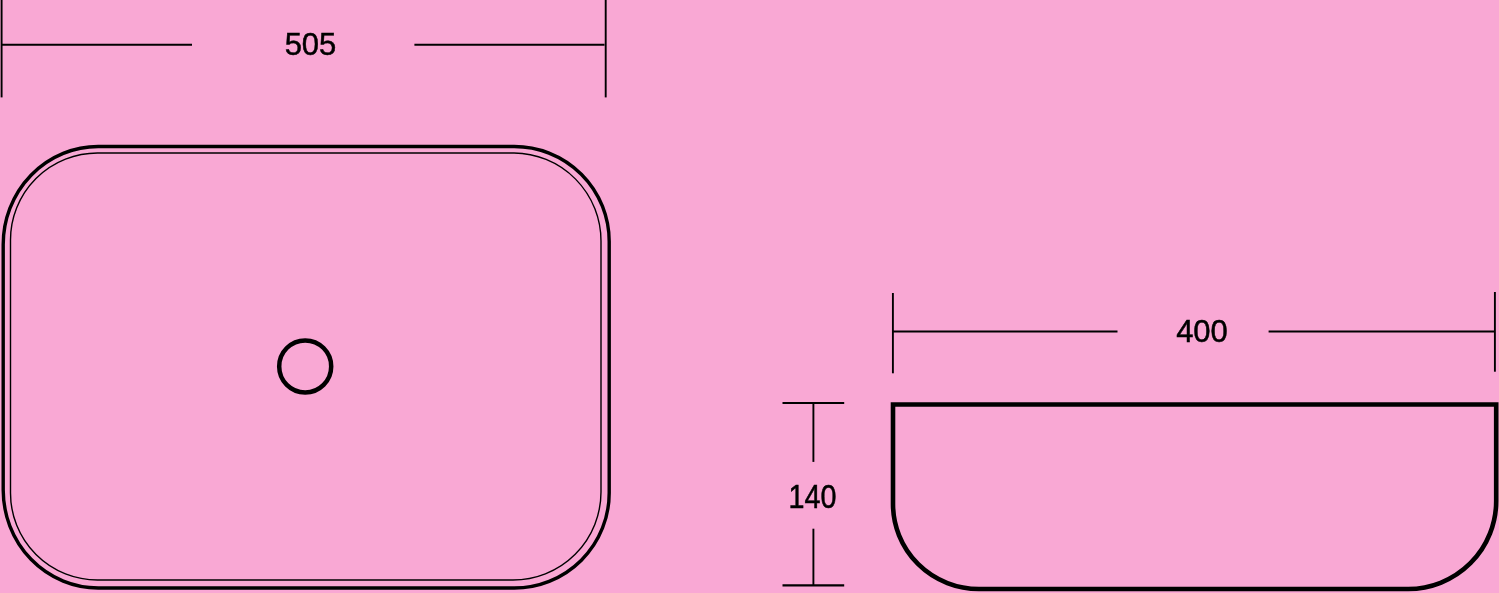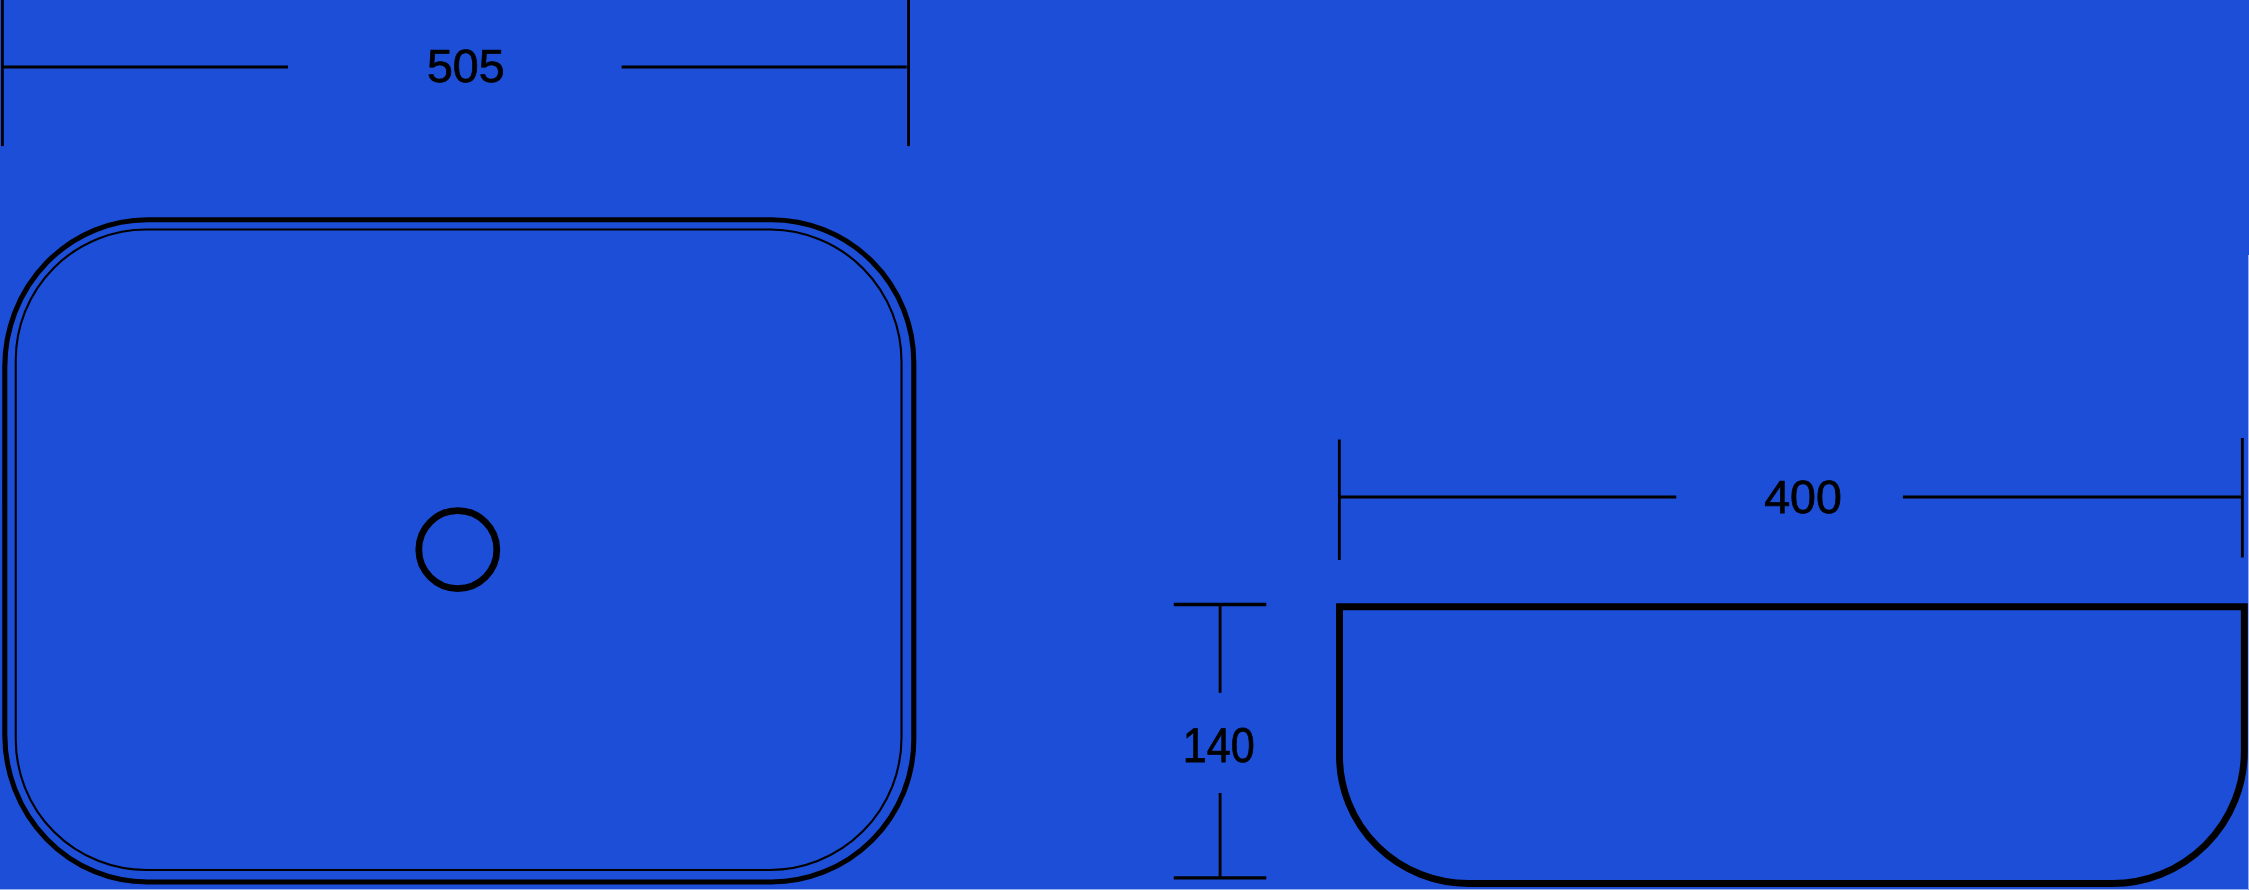--- a/index.html
+++ b/index.html
@@ -1,17 +1,17 @@
 <!DOCTYPE html>
 <html><head>
 <meta charset="utf-8">
 <title>Basin dimension drawing</title>
 <style>
   html,body{margin:0;padding:0;background:#ffffff;}
-  .page{position:relative;width:1499px;height:593px;background:#1d4ed8;overflow:hidden;}
+  .page{position:relative;width:1499px;height:593px;background:#f9a8d4;overflow:hidden;}
   svg{position:absolute;left:0;top:0;}
   text{font-family:"Liberation Sans", sans-serif;fill:#000000;}
 </style>
 </head>
 <body>
 <div class="page">
 <svg width="1499" height="593" viewBox="0 0 1499 593" xmlns="http://www.w3.org/2000/svg">
 
   <g>
     <path d="M 98.2 146.5 L 514 146.5 A 95 95 0 0 1 609.2 241.5 L 609.2 493 A 95 95 0 0 1 514.2 588 L 98.2 588 A 95 98 0 0 1 3.2 490 L 3.2 244.5 A 95 98 0 0 1 98.2 146.5 Z" fill="none" stroke="#000000" stroke-width="3.4"></path>

